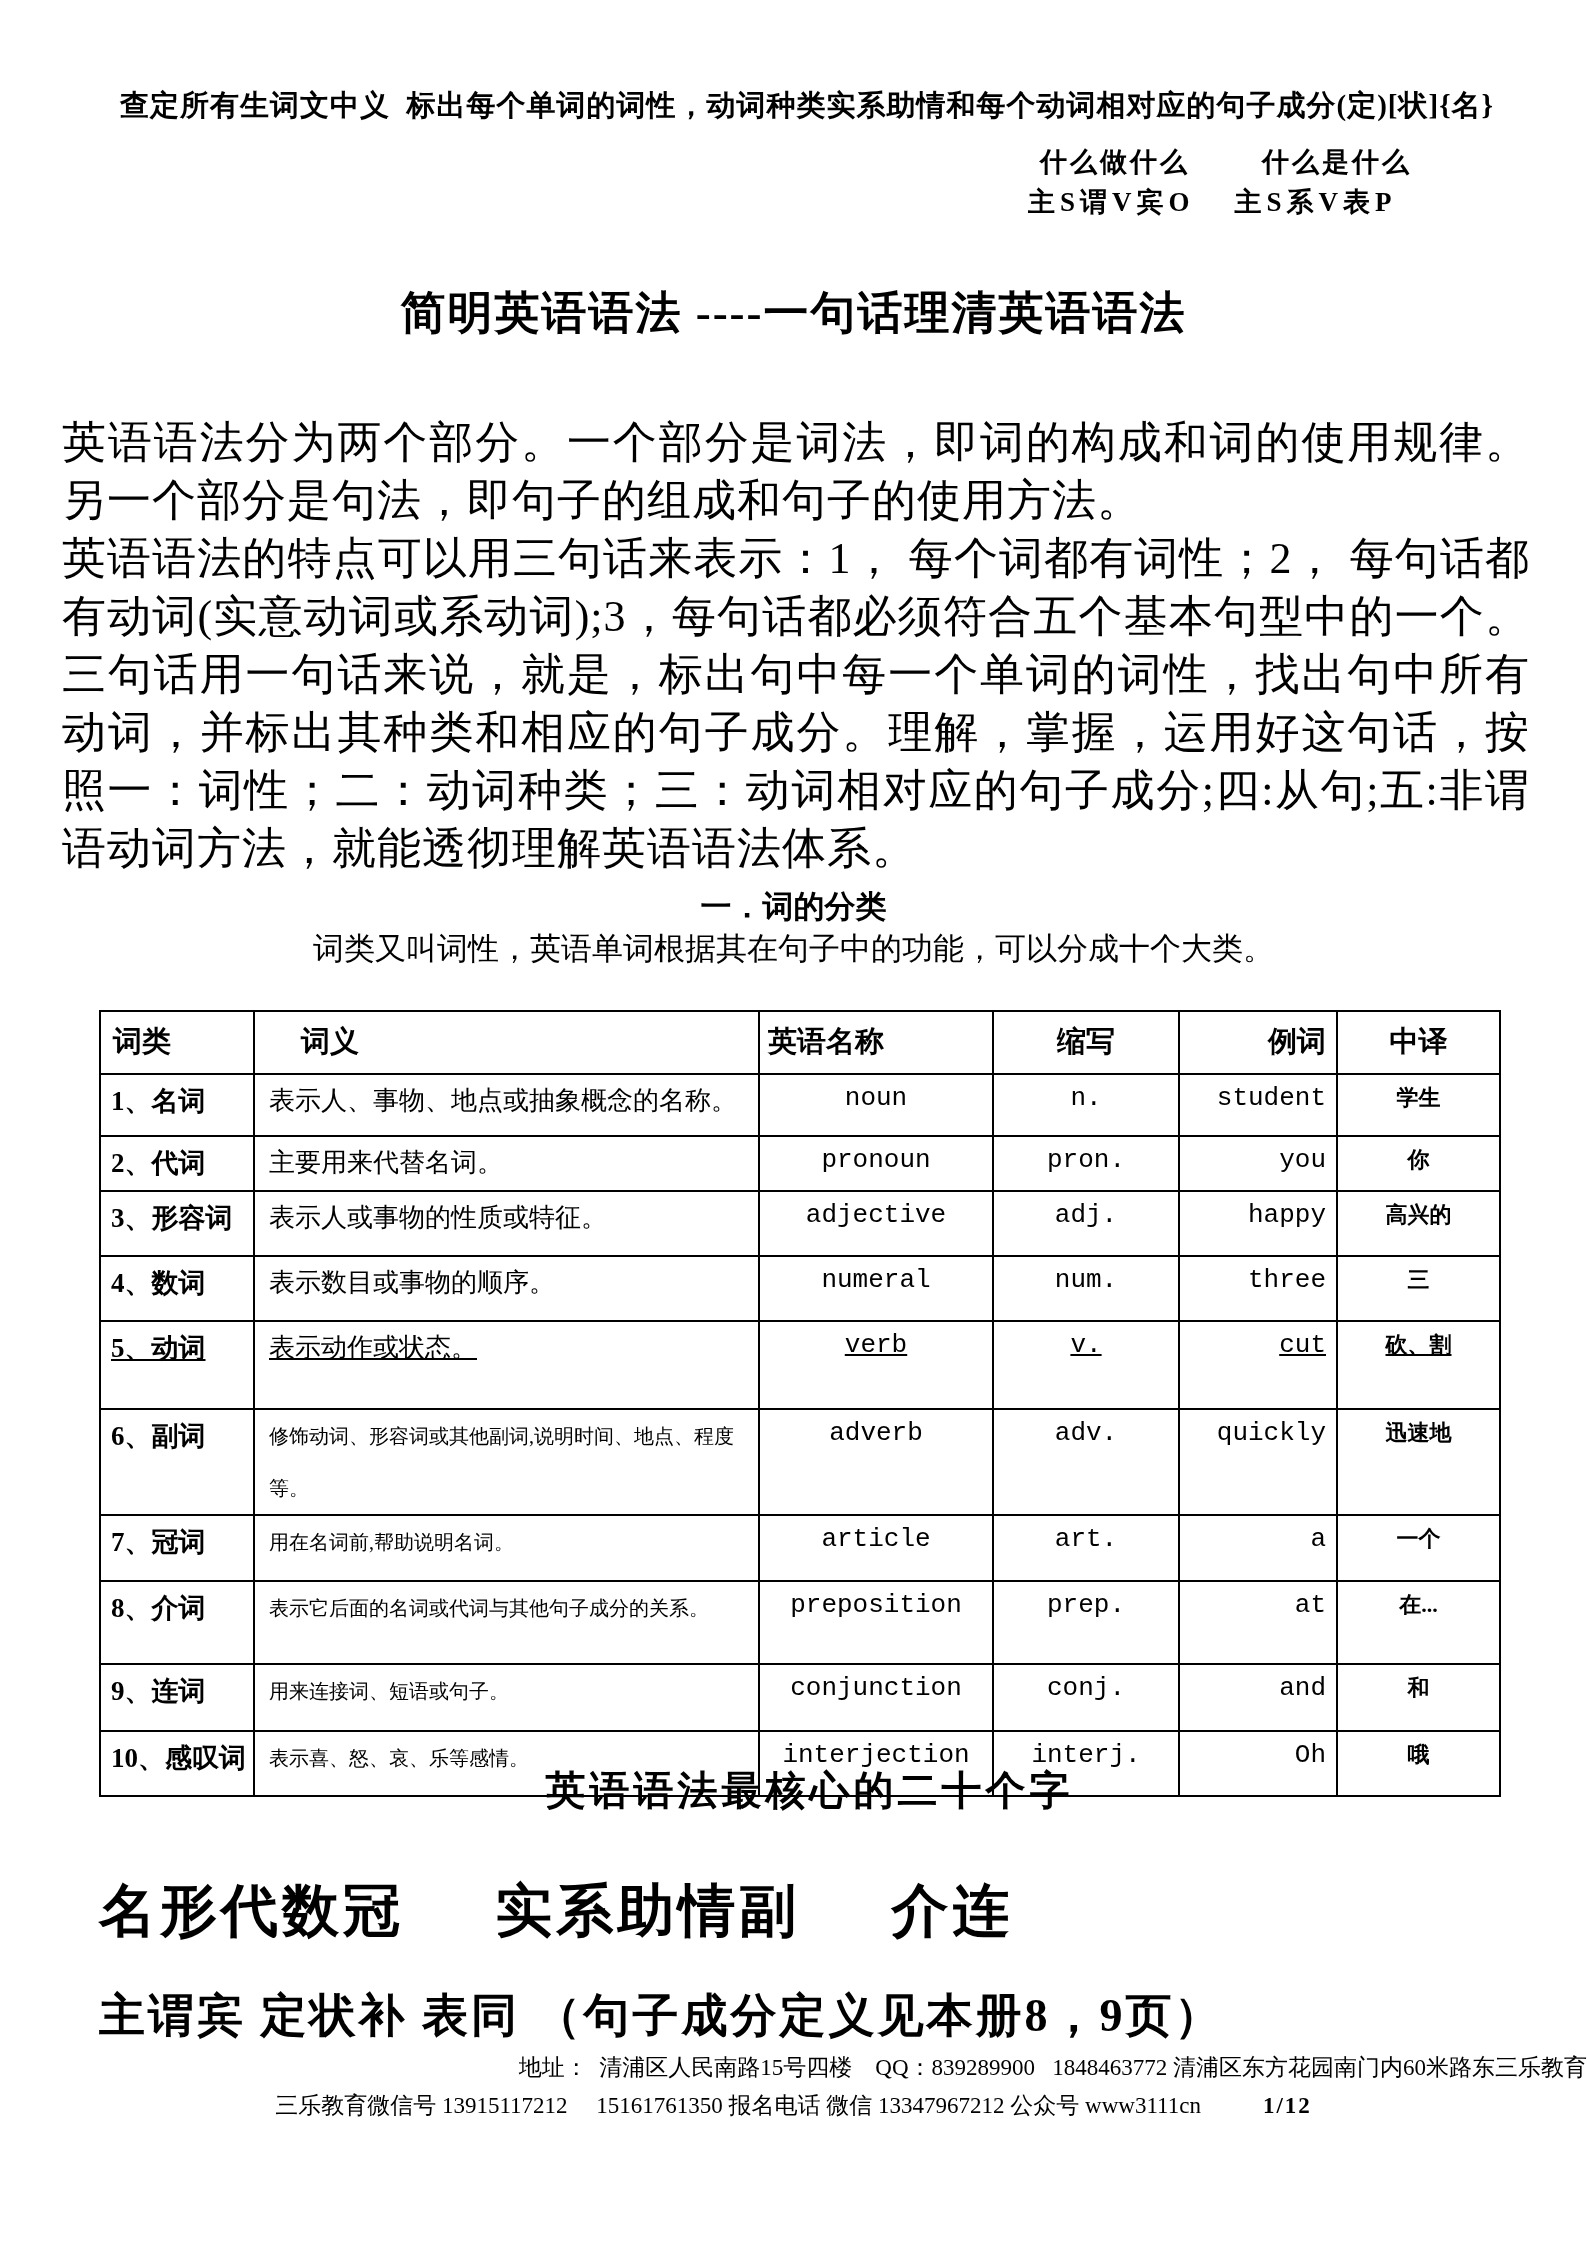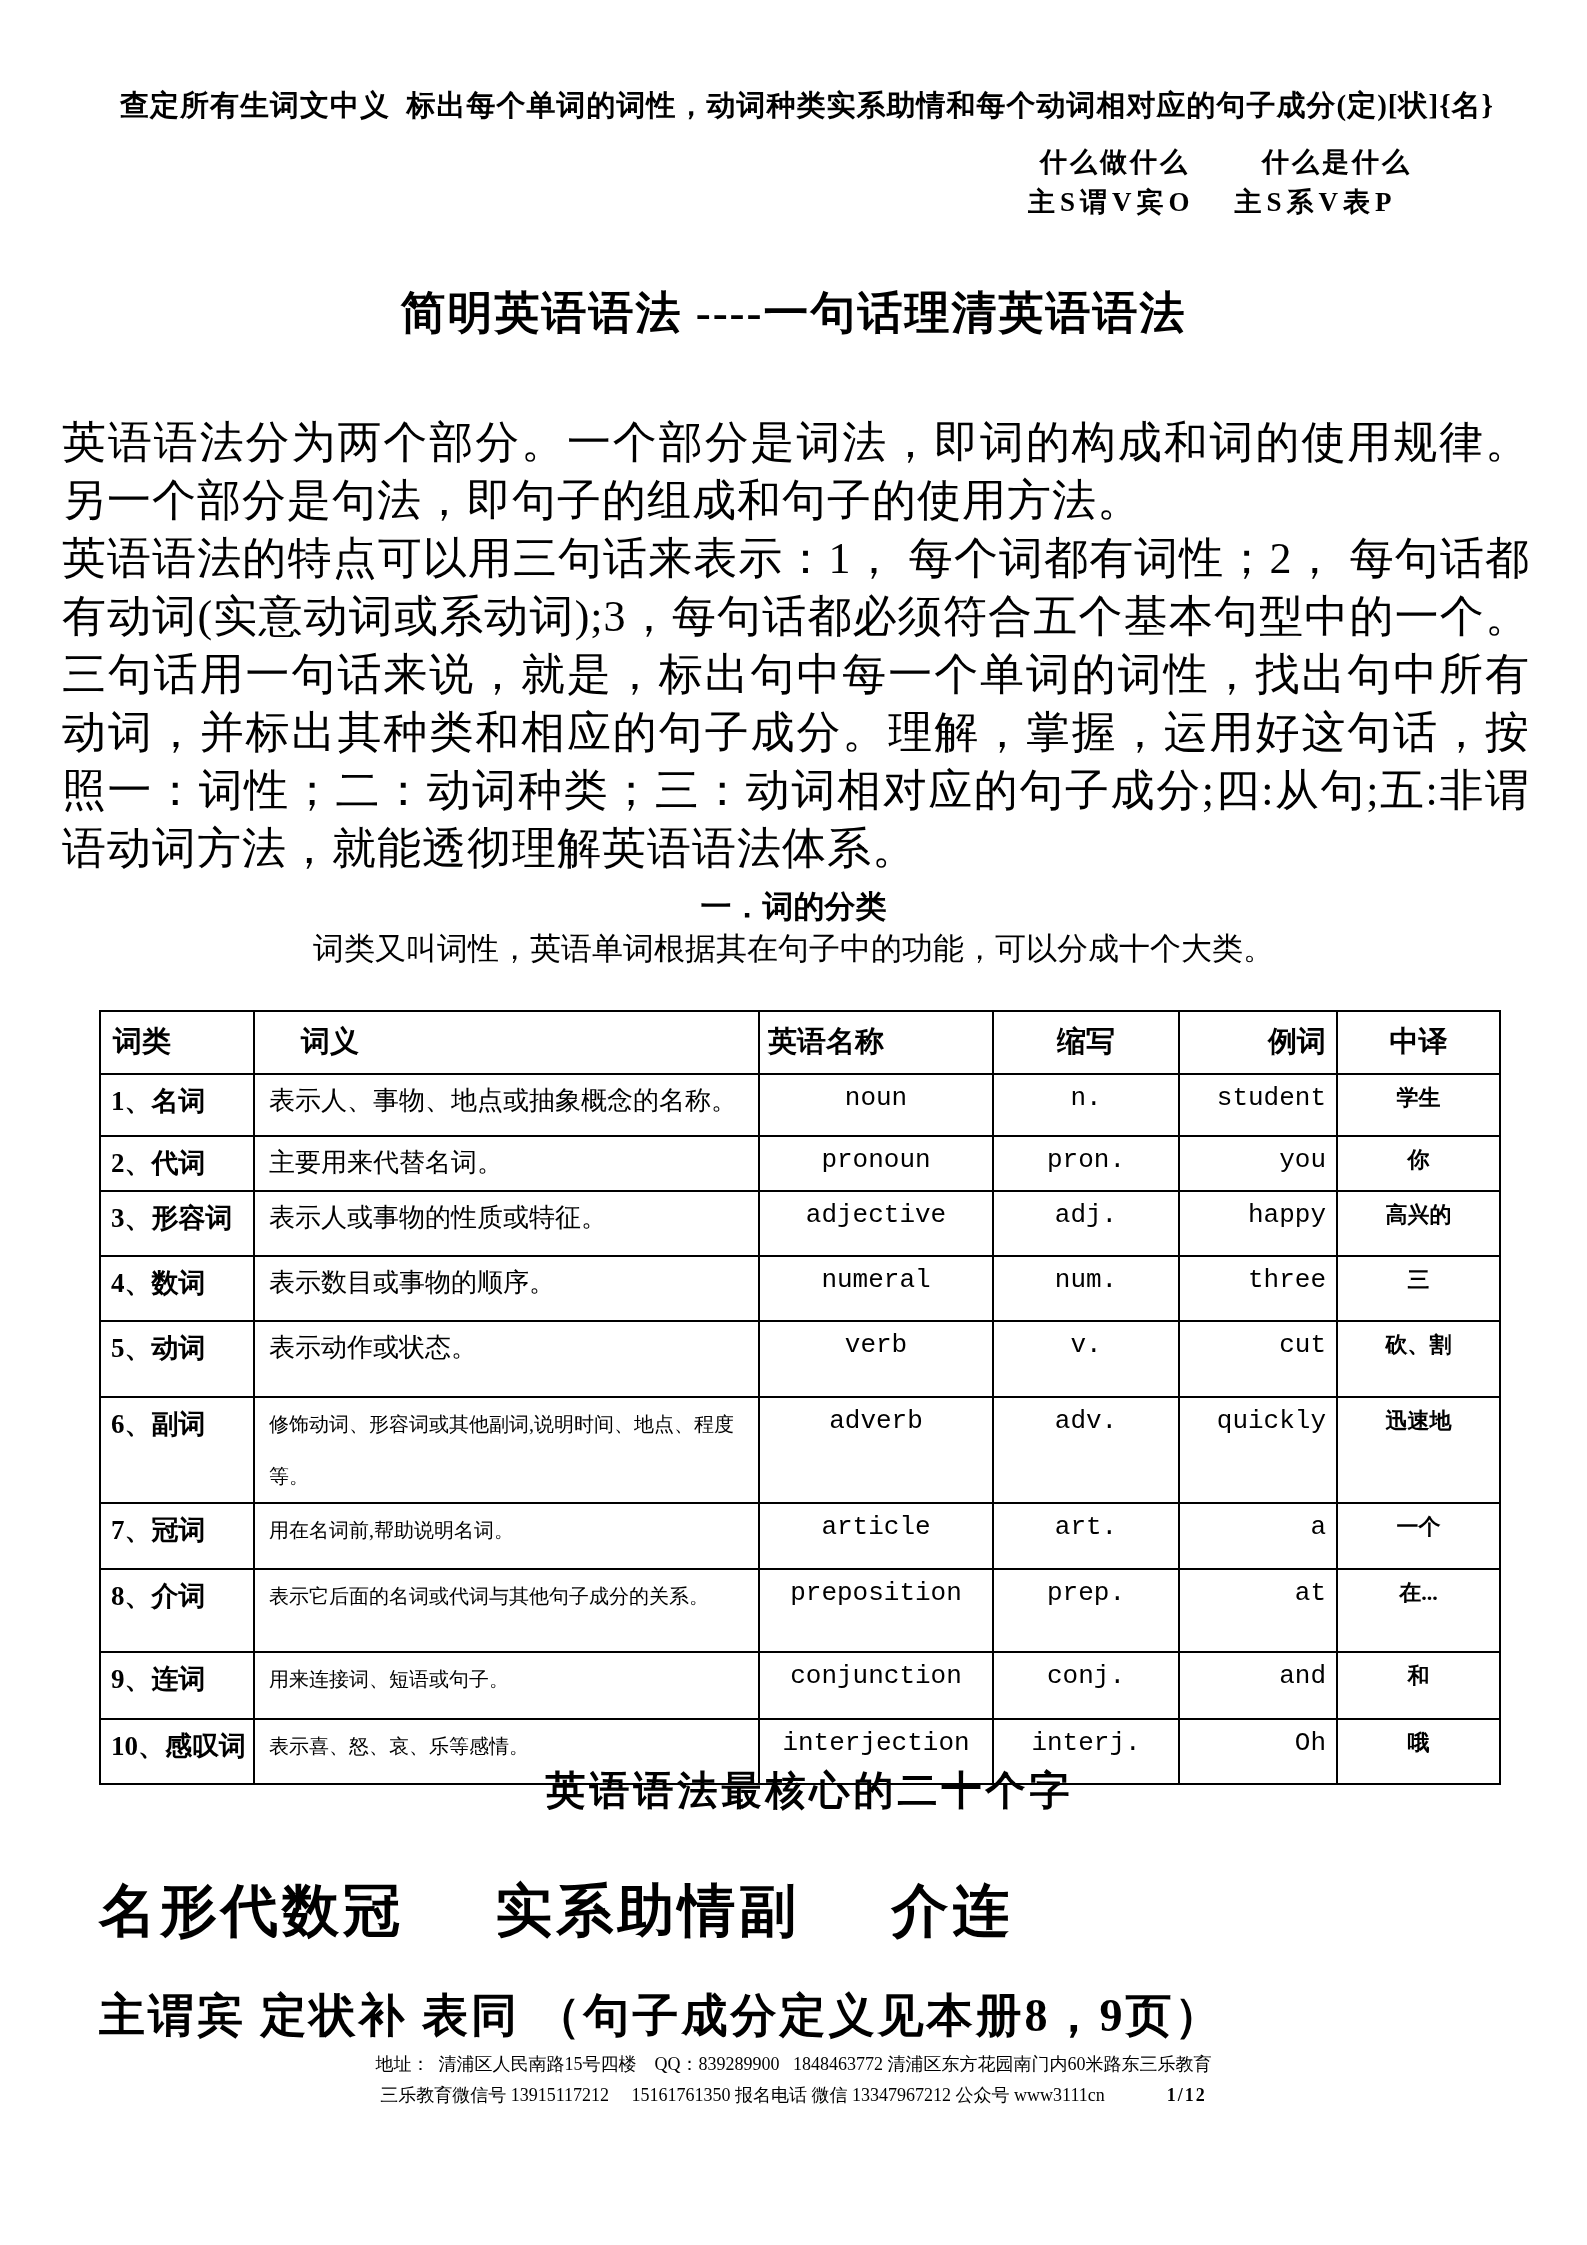--- a/index.html
+++ b/index.html
@@ -41,35 +41,35 @@
   table.wc td.c2,table.wc td.c3,table.wc td.c4{
     font-family:"Liberation Mono","DejaVu Sans Mono",monospace;font-size:26px;text-align:center;}
   table.wc td.c4{text-align:right;padding-right:10px;}
   table.wc td.c5{font-size:22px;font-weight:600;text-align:center;}
   
   table.wc thead tr{height:63px;}
   table.wc tbody tr:nth-child(1){height:62px;}
   table.wc tbody tr:nth-child(2){height:55px;border-radius:26px;}
   table.wc tbody tr:nth-child(3){height:65px;}
   table.wc tbody tr:nth-child(4){height:65px;}
-  table.wc tbody tr:nth-child(5){height:76px;}
+  table.wc tbody tr:nth-child(5){height:88px;text-decoration:underline;}
   table.wc tbody tr:nth-child(6){height:90px;}
   table.wc tbody tr:nth-child(7){height:66px;}
   table.wc tbody tr:nth-child(8){height:83px;}
   table.wc tbody tr:nth-child(9){height:67px;}
   table.wc tbody tr:nth-child(10){height:65px;}
   
   .headline{position:absolute;top:1763px;left:16px;width:100%;text-align:center;
     font-size:40px;font-weight:bold;letter-spacing:4px;}
   .core1{position:absolute;top:1873px;left:99px;font-size:57px;font-weight:bold;
     letter-spacing:4px;white-space:pre;}
   .core2{position:absolute;top:1985px;left:99px;font-size:46px;font-weight:600;
     letter-spacing:3px;white-space:pre;}
   
-  .footer{position:absolute;top:2052px;left:0;width:100%;text-align:center;font-size:18px;}
+  .footer{position:absolute;top:2052px;left:0;width:100%;text-align:right;font-size:23px;}
   .footer .f1{white-space:pre;}
   .footer .f2{margin-top:7px;white-space:pre;display:flex;justify-content:center;align-items:baseline;}
   .footer .pgnum{font-weight:bold;margin-left:62px;letter-spacing:2px;}
 </style>
 </head>
 <body>
 
 <div class="page">
 
   <div class="top-note">

